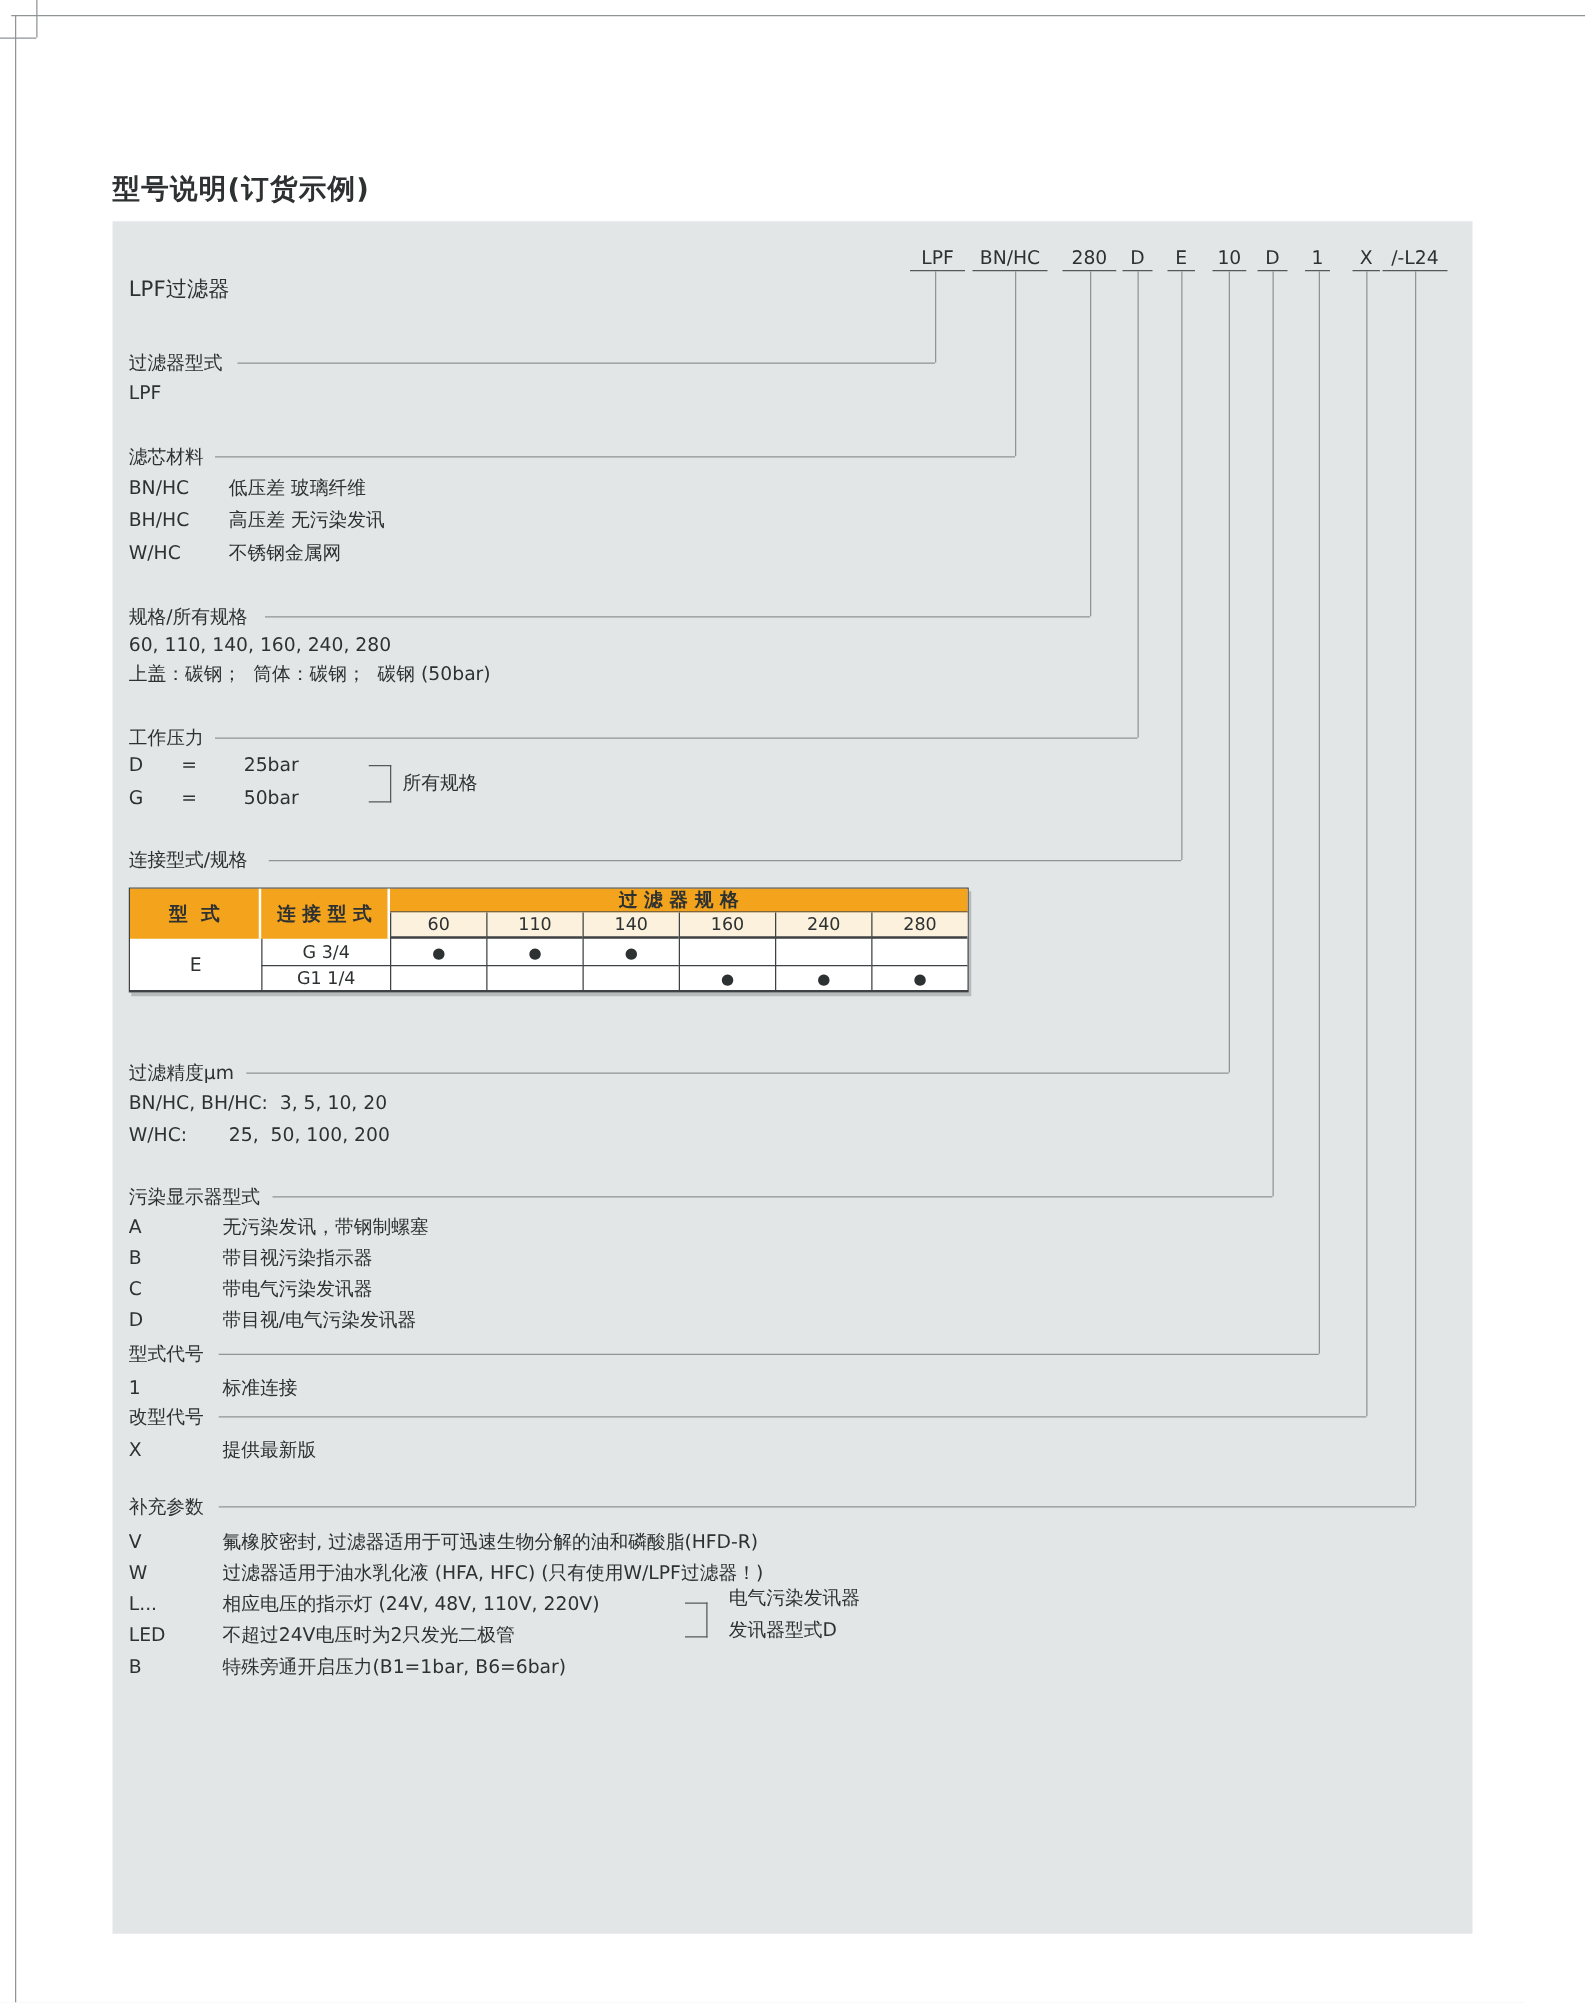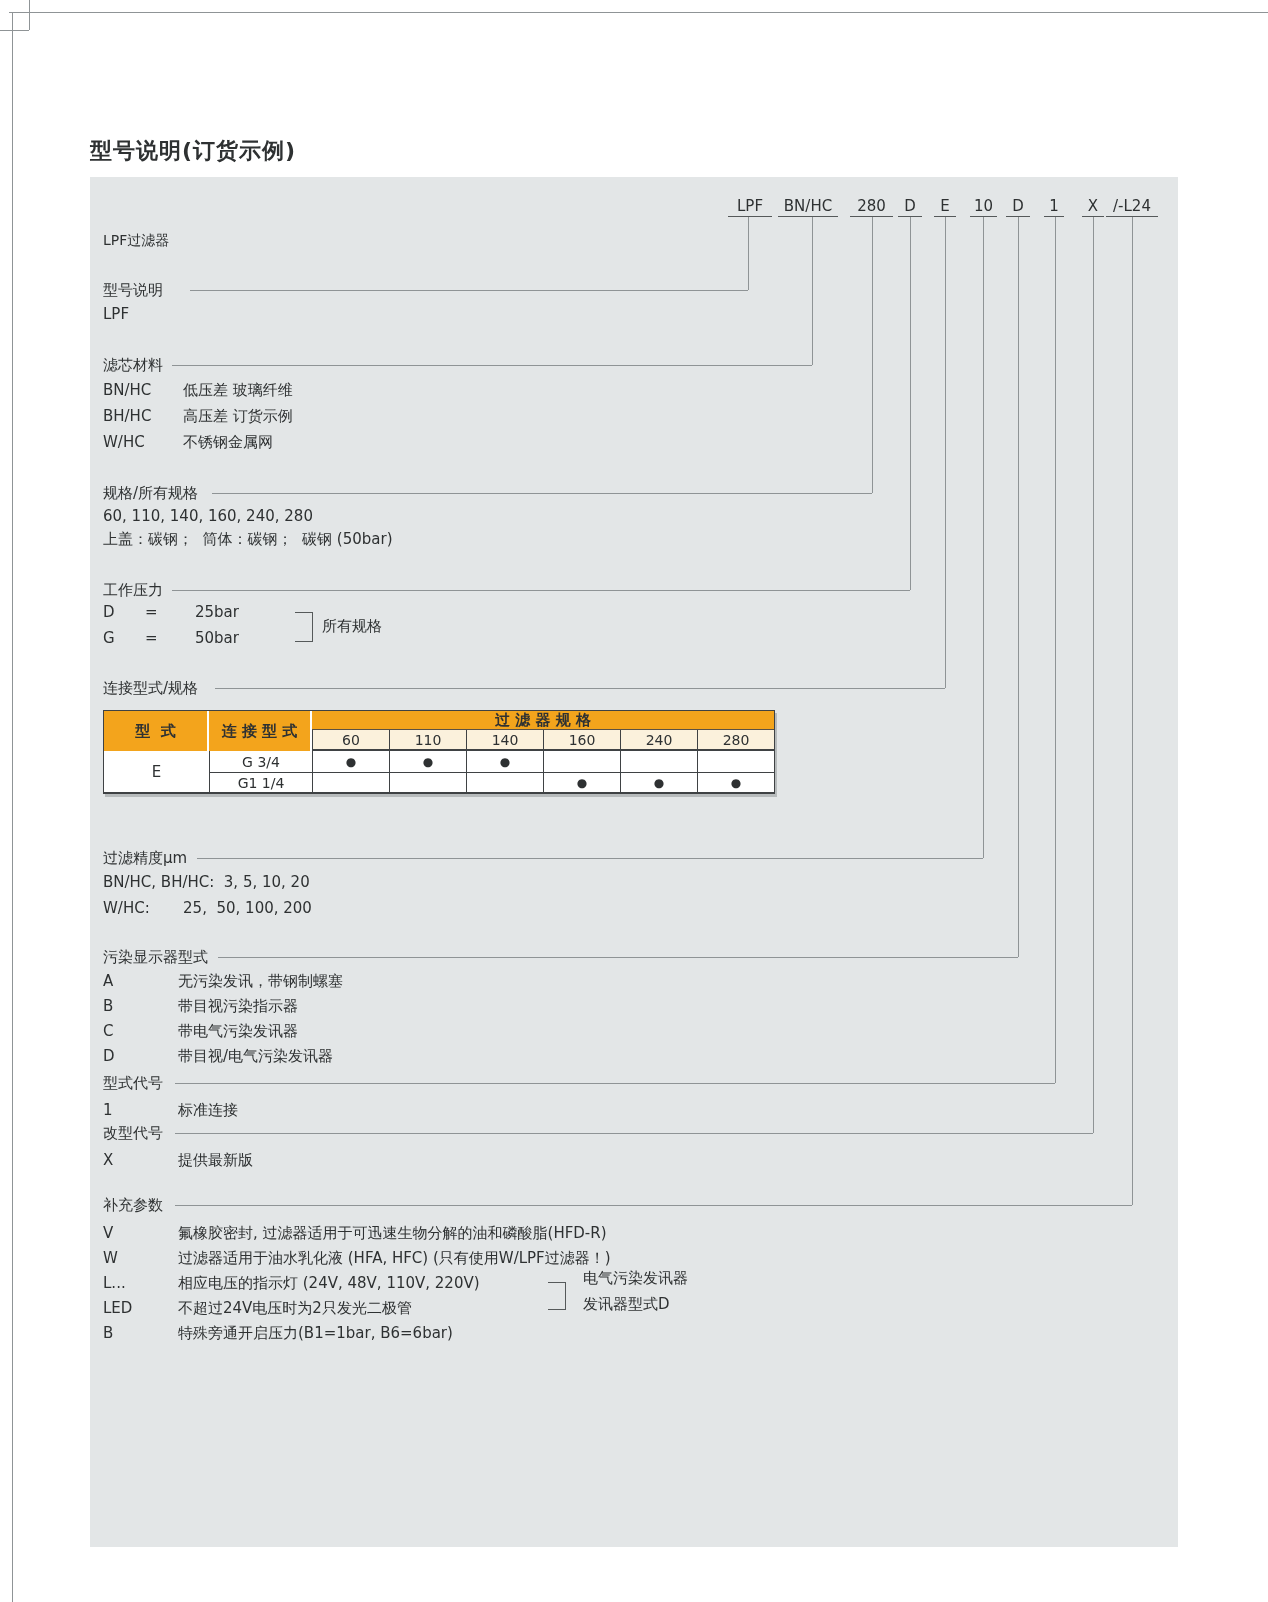--- a/index.html
+++ b/index.html
@@ -3,21 +3,21 @@
 <meta charset="utf-8">
 <style>
   * { margin:0; padding:0; box-sizing:border-box; }
   body { background:#ffffff; font-family:"DejaVu Sans","Liberation Sans",sans-serif; }
   .page { position:relative; width:1268px; height:1602px; background:#fff; overflow:hidden; color:#2e3132; }
   .abs { position:absolute; }
   .panel { background:#e3e6e7; }
   .hline { position:absolute; height:1px; background:#8f9496; }
   .vline { position:absolute; width:1px; background:#8f9496; }
   .title { font-size:22px; font-weight:bold; letter-spacing:1px; }
-  .product-title { font-size:14px;margin-top:12px; }
+  .product-title { font-size:17px; }
   .sec-label { font-size:15px; line-height:18px; white-space:nowrap; }
   .txt { font-size:15px; line-height:18px; white-space:nowrap; }
   .pre { white-space:pre; }
   .code-part { position:absolute; top:196px; height:21px; line-height:20px; text-align:center;
                font-size:15px; border-bottom:1px solid #55595a; white-space:nowrap; }
   .pair { position:absolute; display:flex; font-size:15px; line-height:18px; white-space:nowrap; }
   .pair .k { width:75px; flex:0 0 auto; }
   .pair.mat .k { width:80px; }
   .ptrio { position:absolute; display:flex; font-size:15px; line-height:18px; }
   .ptrio .c1 { width:42px; } .ptrio .c2 { width:50px; }
@@ -83,31 +83,31 @@
   <div class="hline" style="left:172px;top:365px;width:640px;"></div>
   <div class="hline" style="left:212px;top:493px;width:660px;"></div>
   <div class="hline" style="left:172px;top:590px;width:738px;"></div>
   <div class="hline" style="left:215px;top:688px;width:730px;"></div>
   <div class="hline" style="left:197px;top:858px;width:786px;"></div>
   <div class="hline" style="left:218px;top:957px;width:800px;"></div>
   <div class="hline" style="left:175px;top:1083px;width:880px;"></div>
   <div class="hline" style="left:175px;top:1133px;width:918px;"></div>
   <div class="hline" style="left:175px;top:1205px;width:957px;"></div>
 
-  <div class="abs sec-label" style="left:103px;top:281px;">型号说明</div>
+  <div class="abs sec-label" style="left:103px;top:281px;">过滤器型式</div>
   <div class="abs txt" style="left:103px;top:305px;">LPF</div>
 
   <div class="abs sec-label" style="left:103px;top:356px;">滤芯材料</div>
   <div class="pair mat" style="left:103px;top:381px;">
     <span class="k">BN/HC</span>
     <span>低压差 玻璃纤维</span>
   </div>
   <div class="pair mat" style="left:103px;top:407px;">
     <span class="k">BH/HC</span>
-    <span>高压差 订货示例</span>
+    <span>高压差 无污染发讯</span>
   </div>
   <div class="pair mat" style="left:103px;top:433px;">
     <span class="k">W/HC</span>
     <span>不锈钢金属网</span>
   </div>
 
   <div class="abs sec-label" style="left:103px;top:484px;">规格/所有规格</div>
   <div class="abs txt" style="left:103px;top:507px;">60, 110, 140, 160, 240, 280</div>
   <div class="abs txt pre" style="left:103px;top:530px;">上盖：碳钢；  筒体：碳钢；  碳钢 (50bar)</div>
 

